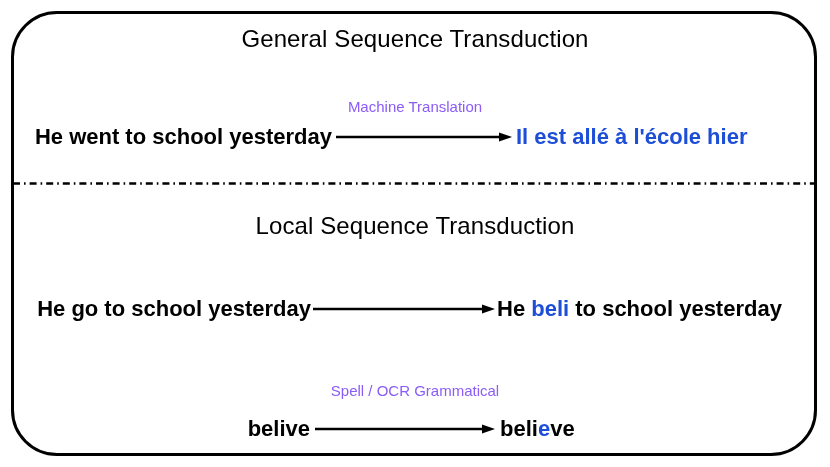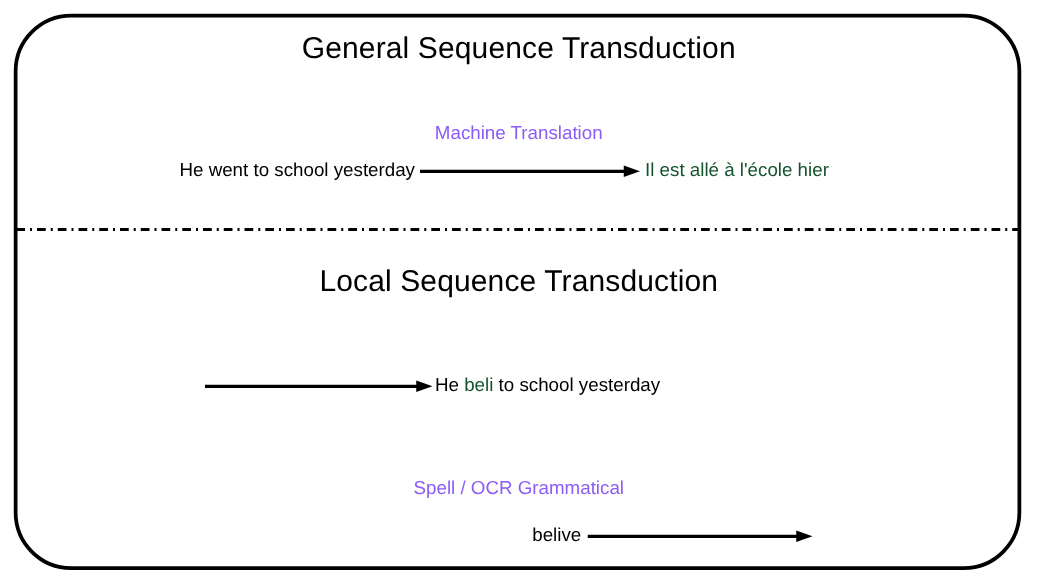--- a/index.html
+++ b/index.html
@@ -74,41 +74,42 @@
     font-size: 15px;
     line-height: 18px;
     color: #8b5cf6;
     white-space: nowrap;
   }
 
   .task-row {
     display: flex;
     align-items: center;
     justify-content: center;
-    font-size: 15px;
+    font-size: 22px;
     line-height: 26px;
     white-space: nowrap;
+    font-weight: bold;
   }
   .task-row .side {
     display: inline-block;
     white-space: nowrap;
   }
   .task-row .side.left  { text-align: right; }
   .task-row .side.right { text-align: left; }
 
   
   .arrow {
     position: relative;
     height: 12px;
     flex: 0 0 auto;
     display: inline-block;
   }
   .arrow svg { display: block; }
 
-  .red { color: #14532d; }
+  .red { color: #1d4ed8; }
 
   
   #task-mt          { top: 84px; }
   #task-mt .task-row{ margin-top: 8px; }
   #task-mt .side.left  { width: 318px; }
   #task-mt .side.right { width: 300px; }
   #task-mt .arrow      { width: 176px; margin: 0 4px; }
 
   #task-gec           { top: 90px; }
   #task-gec .task-row { margin-top: 20px; }
@@ -159,20 +160,21 @@
     </svg>
   </div>
 
   <div class="panel" id="panel-local">
 
     <div class="panel-title">Local Sequence Transduction</div>
 
     <div class="task" id="task-gec">
 
       <div class="task-row">
+        <span class="side left">He go to school yesterday</span>
 
         <span class="arrow">
           <svg width="182" height="12" viewBox="0 0 182 12" aria-hidden="true">
             <line x1="0" y1="6" x2="173" y2="6" stroke="#000000" stroke-width="2.6"></line>
             <polygon points="182,6 169,1.4 169,10.6" fill="#000000"></polygon>
           </svg>
         </span>
 
         <span class="side right">
           <span>He </span><span class="red">beli</span><span> to school yesterday</span>
@@ -186,17 +188,20 @@
       <div class="task-row">
         <span class="side left">belive</span>
 
         <span class="arrow">
           <svg width="180" height="12" viewBox="0 0 180 12" aria-hidden="true">
             <line x1="0" y1="6" x2="171" y2="6" stroke="#000000" stroke-width="2.6"></line>
             <polygon points="180,6 167,1.4 167,10.6" fill="#000000"></polygon>
           </svg>
         </span>
 
+        <span class="side right">
+          <span>beli</span><span class="red">e</span><span>ve</span>
+        </span>
       </div>
     </div>
 
   </div>
 </div>
 
 </body></html>

